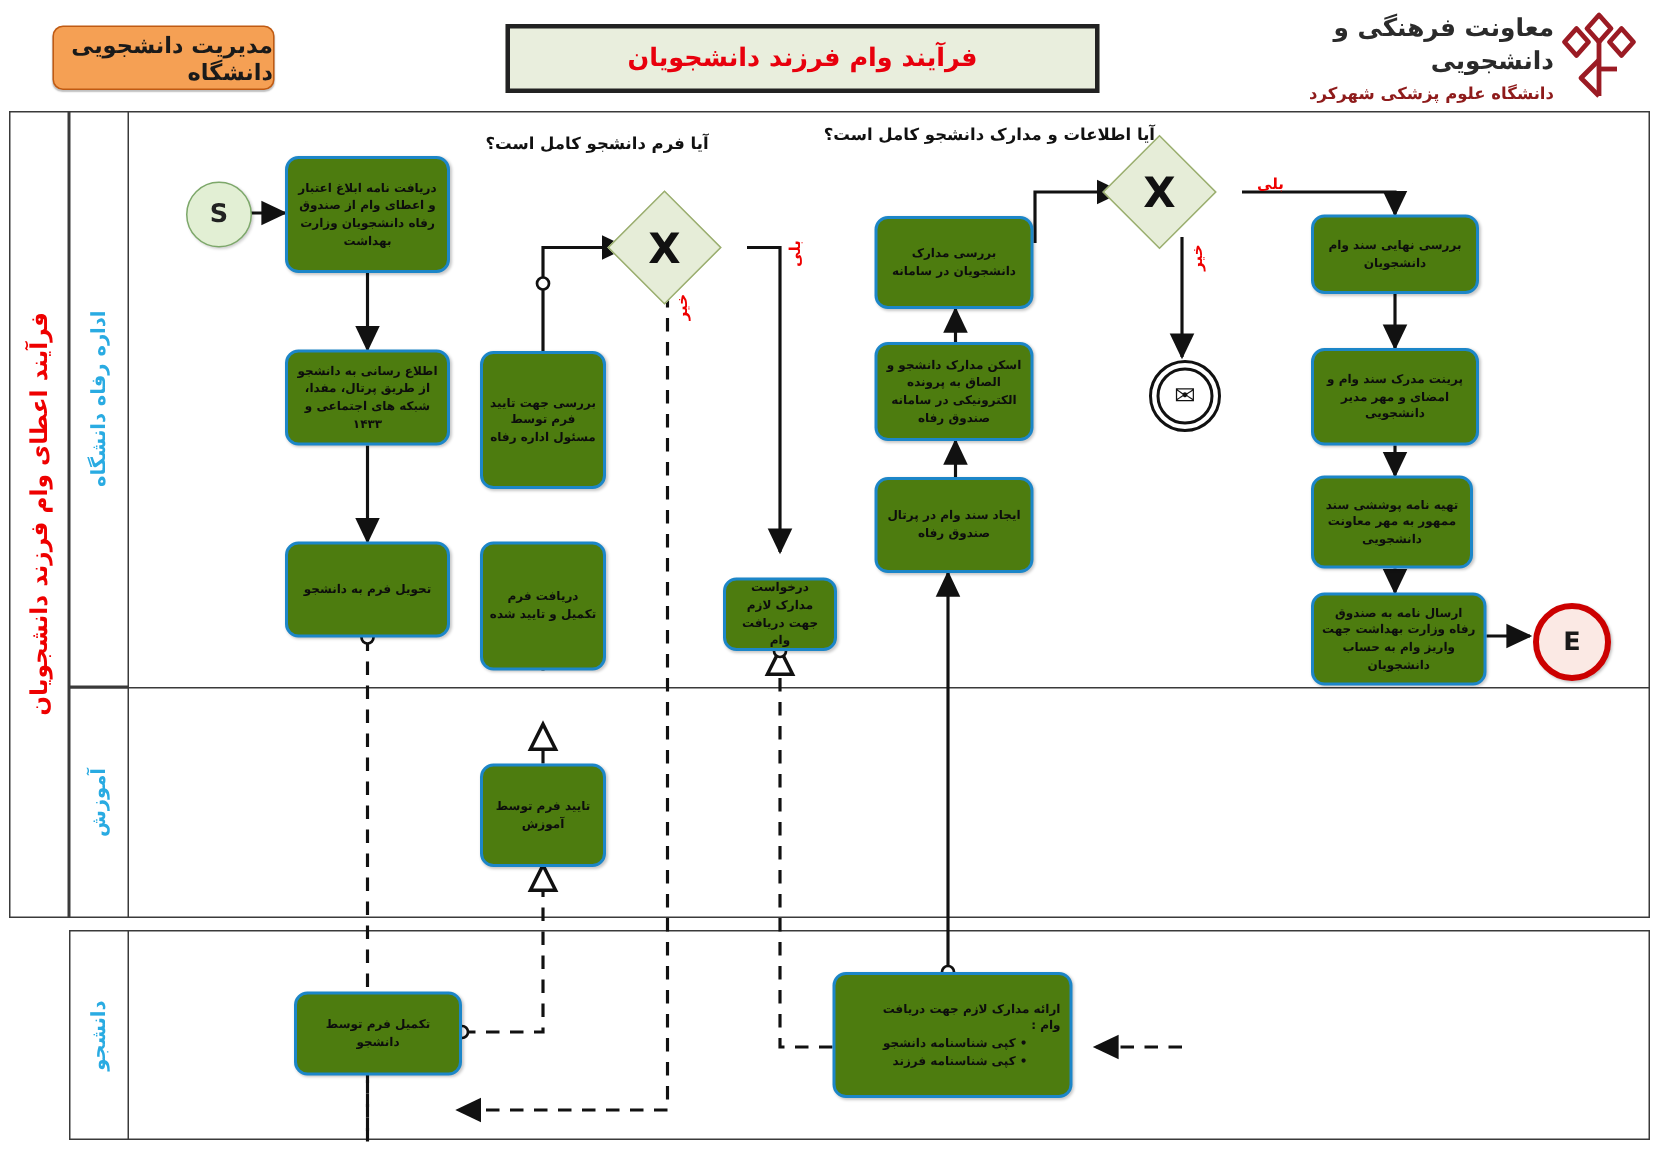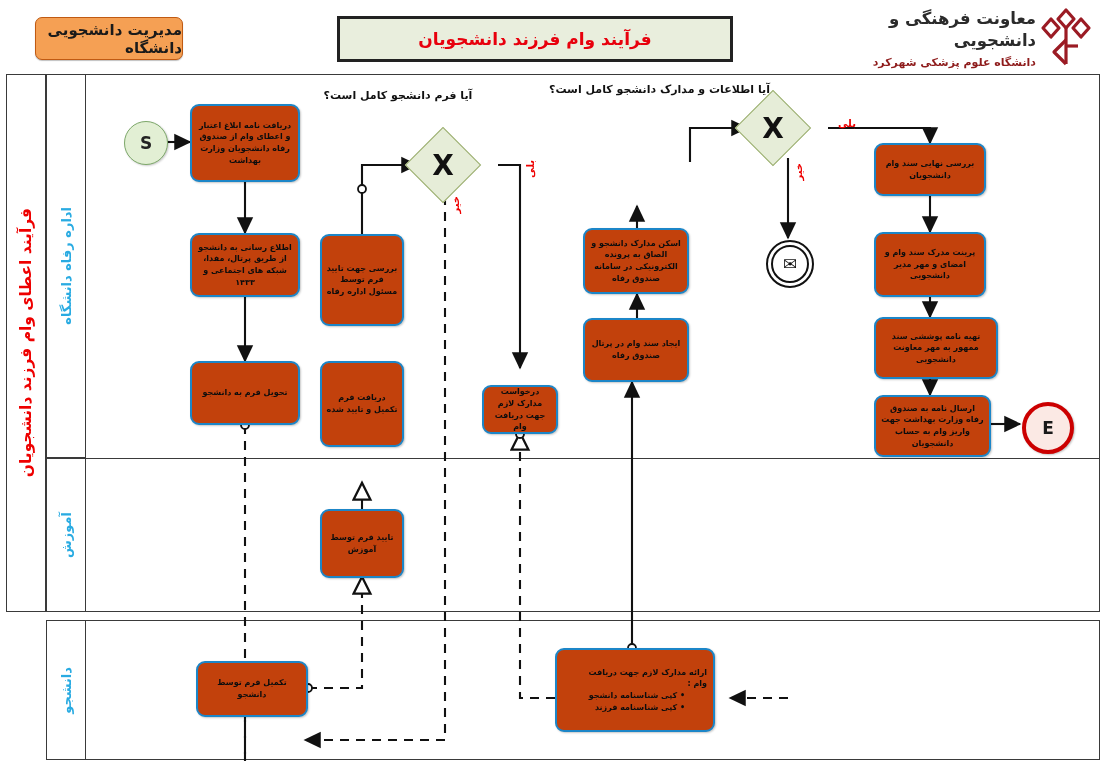--- a/index.html
+++ b/index.html
@@ -55,21 +55,21 @@
   }
   #lane-hdr-refah{left:46px;top:74px;width:40px;height:384px;}
   #lane-hdr-amoozesh{left:46px;top:458px;width:40px;height:154px;}
   #lane-hdr-student{left:46px;top:620px;width:40px;height:140px;}
   .lane-div{position:absolute;left:46px;width:1054px;height:0;border-top:1.6px solid #3a3a3a;}
   #lane-div-1{top:458px;}
 
   
   .task{
     position:absolute;box-sizing:border-box;
-    background:#c2410c;border:2px solid #1C86C8;border-radius:9px;
+    background:#4d7c0f;border:2px solid #1C86C8;border-radius:9px;
     display:flex;align-items:center;justify-content:center;
     text-align:center;padding:3px 4px;
     font-size:8px;font-weight:bold;color:#0d0d0d;line-height:1.45;
     box-shadow:1px 1px 2px rgba(0,0,0,.22);
   }
   .task.bullets{align-items:center;justify-content:center;padding-left:20px;}
   .task .bl{text-align:right;width:100%;}
   .task .bl .b1{display:block;padding-right:2px;}
   .task .bl .b2{display:block;padding-right:24px;}
   .task .bl .b2::before{content:"• ";}
@@ -262,38 +262,41 @@
   </div>
 
   <div class="task" style="left:320px;top:361px;width:84px;height:86px">
     <span>دریافت فرم تکمیل و تایید شده</span>
   </div>
 
   <div class="task" style="left:482px;top:385px;width:76px;height:49px">
     <span>درخواست مدارک لازم جهت دریافت وام</span>
   </div>
 
+  <div class="task" style="left:583px;top:144px;width:106px;height:62px">
+    <span>بررسی مدارک دانشجویان در سامانه</span>
+  </div>
 
   <div class="task" style="left:583px;top:228px;width:106px;height:66px">
     <span>اسکن مدارک دانشجو و الصاق به پرونده الکترونیکی در سامانه صندوق رفاه</span>
   </div>
 
   <div class="task" style="left:583px;top:318px;width:106px;height:64px">
     <span>ایجاد سند وام در پرتال صندوق رفاه</span>
   </div>
 
   <div class="task" style="left:874px;top:143px;width:112px;height:53px">
     <span>بررسی نهایی سند وام دانشجویان</span>
   </div>
 
   <div class="task" style="left:874px;top:232px;width:112px;height:65px">
     <span>پرینت مدرک سند وام و امضای و مهر مدیر دانشجویی</span>
   </div>
 
-  <div class="task" style="left:874px;top:317px;width:124px;height:62px">
+  <div class="task" style="left:874px;top:317px;width:108px;height:62px">
     <span>تهیه نامه پوششی سند ممهور به مهر معاونت دانشجویی</span>
   </div>
 
   <div class="task" style="left:874px;top:395px;width:117px;height:62px">
     <span>ارسال نامه به صندوق رفاه وزارت بهداشت جهت واریز وام به حساب دانشجویان</span>
   </div>
 
   <div class="task" style="left:320px;top:509px;width:84px;height:69px">
     <span>تایید فرم توسط آموزش</span>
   </div>

